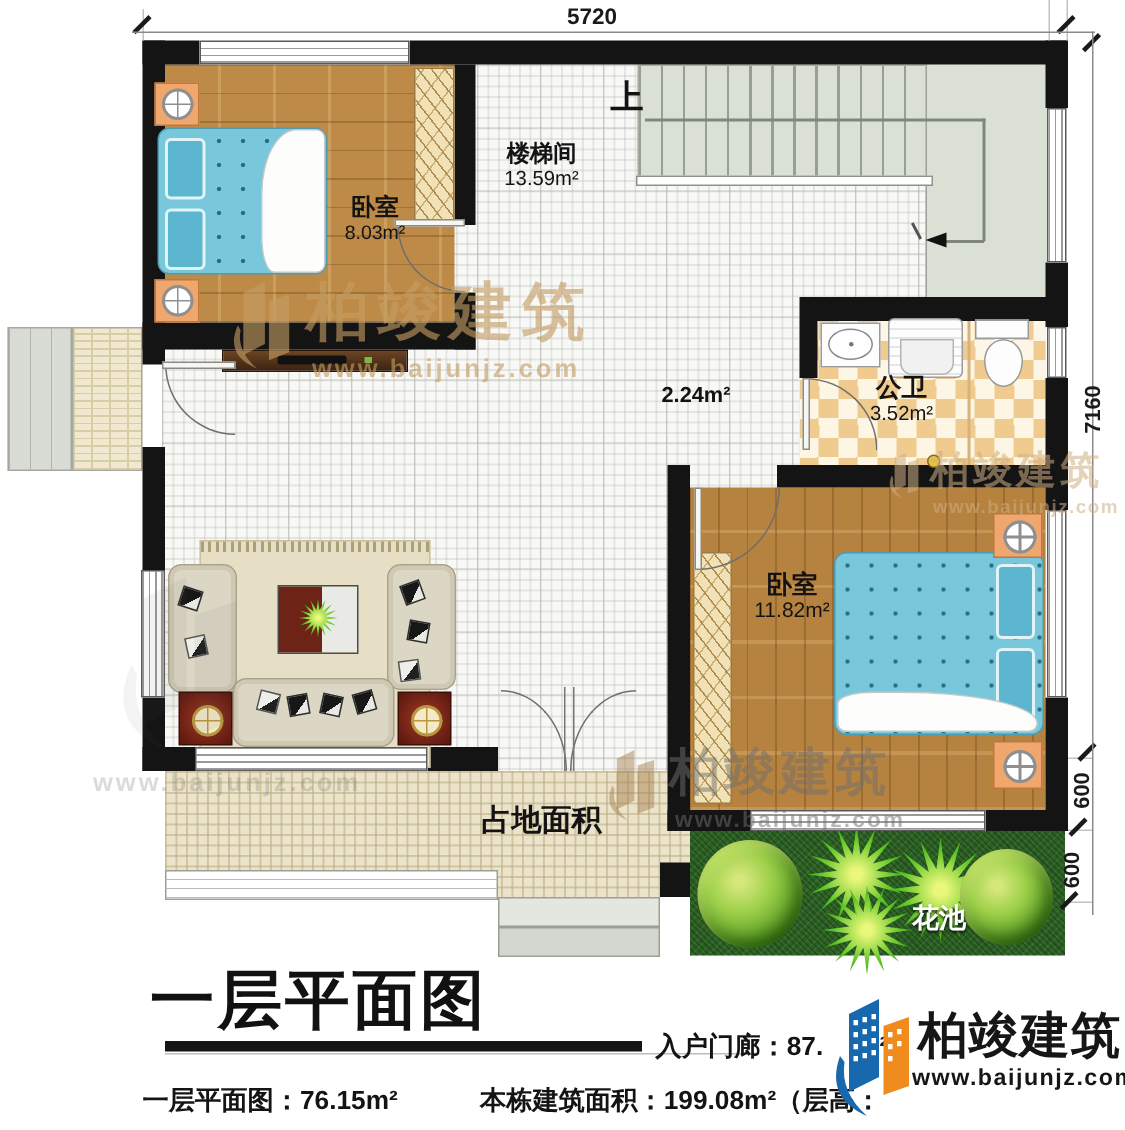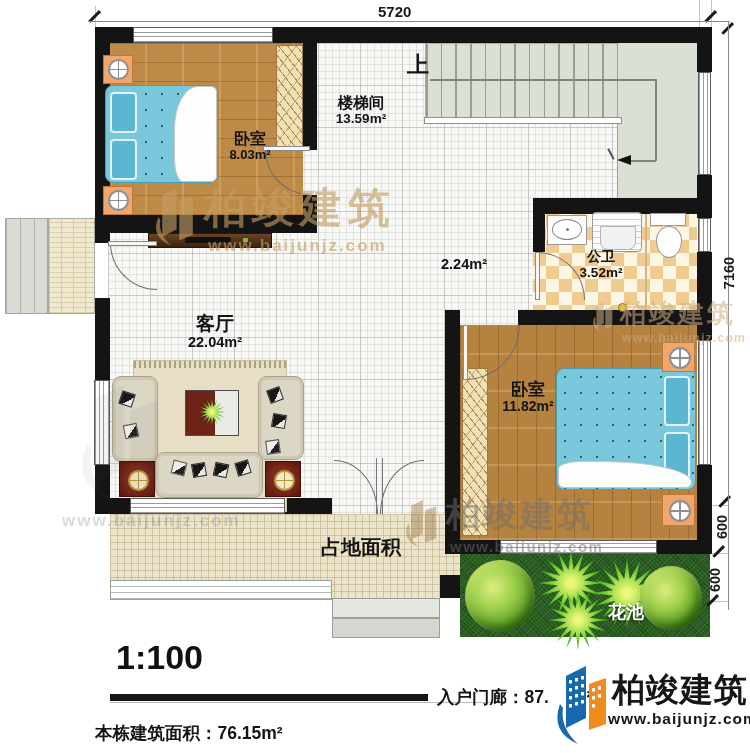--- a/index.html
+++ b/index.html
@@ -44,21 +44,21 @@
   .leaf{background:#f7f7f2;border:1px solid #8a8a8a;box-sizing:border-box;}
   .tick{position:absolute;width:15px;height:2.5px;background:#1a1a1a;transform:rotate(-45deg);}
   .dimline{background:#8a8a8a;}
   .ext{background:#c2c2c2;}
   .dimtext{font-weight:bold;font-size:15px;color:#1a1a1a;}
   .dimv{position:absolute;width:46px;text-align:center;transform:rotate(-90deg);
         font-weight:bold;font-size:14.5px;color:#1a1a1a;}
   
   .lbl{position:absolute;text-align:center;color:#131313;font-weight:800;line-height:1.12;z-index:25;}
   .lbl .nm{display:block;}
-  .lbl .ar{display:block;font-weight:700;}
+  .lbl .ar{display:block;font-weight:400;}
   
   .bedframe{background-color:#79c7db;border:1.5px solid #4f9cb2;border-radius:8px;box-sizing:border-box;
     background-image:radial-gradient(circle,rgba(25,90,112,.85) 1.2px,transparent 1.6px);
     background-size:16px 16px;}
   .pillow{background:#5db6cf;border:2px solid #e0f3f8;border-radius:4px;box-sizing:border-box;}
   .duvet{background:#fdfdfb;border:1px solid #c2c9cb;box-sizing:border-box;}
   .nstand{background:#efa76e;border:1.5px solid #c0773c;box-sizing:border-box;}
   .lamp{position:absolute;border-radius:50%;background:#fff;border:2px solid #8f8f8f;}
   .lamp::before,.lamp::after{content:"";position:absolute;background:#8f8f8f;}
   .lamp::before{left:-2px;right:-2px;top:50%;height:1.5px;margin-top:-1px;}
@@ -231,26 +231,22 @@
     <span class="nm" style="font-size:16px">卧室</span>
     <span class="ar" style="font-size:13px">8.03m²</span>
   </div>
   <div class="lbl" style="left:322px;top:94px;width:78px">
     <span class="nm" style="font-size:15.5px">楼梯间</span>
     <span class="ar" style="font-size:13.5px">13.59m²</span>
   </div>
   <div class="lbl" style="left:404px;top:53px;width:28px;font-size:22px">上</div>
   <div class="lbl" style="left:436px;top:256px;width:56px;font-size:14.5px">2.24m²</div>
   <div class="lbl" style="left:570px;top:249px;width:62px">
-    <span class="nm" style="font-size:14px">公卫</span>
+    <span class="nm" style="font-size:17px">公卫</span>
     <span class="ar" style="font-size:13.5px">3.52m²</span>
-  </div>
-  <div class="lbl" style="left:184px;top:313px;width:62px">
-    <span class="nm" style="font-size:19px">客厅</span>
-    <span class="ar" style="font-size:14.5px">22.04m²</span>
   </div>
   <div class="lbl" style="left:496px;top:380px;width:64px">
     <span class="nm" style="font-size:17px">卧室</span>
     <span class="ar" style="font-size:14px">11.82m²</span>
   </div>
   <div class="lbl" style="left:316px;top:536px;width:90px;font-size:20px">占地面积</div>
   <div class="lbl" style="left:604px;top:602px;width:44px;font-size:18px;color:#fff;text-shadow:0 1px 2px rgba(0,0,0,.8)">花池</div>
 
   <div class="abs dimline" style="left:88px;top:21px;width:642px;height:1px;z-index:28"></div>
   <div class="abs dimline" style="left:728px;top:21px;width:1px;height:589px;z-index:28"></div>
@@ -301,29 +297,32 @@
     <svg width="44" height="56" viewBox="0 0 60 72" style="position:absolute;left:0;top:2px;color:rgba(160,120,70,.45)">
       <path d="M14 38 Q4 60 28 70 Q13 57 16 42 Z" fill="currentColor"></path>
       <polygon points="18,14 34,6 34,52 18,60" fill="currentColor"></polygon>
       <polygon points="37,20 52,15 52,58 37,64" fill="currentColor"></polygon>
     </svg>
     <span class="b" style="margin-left:48px;font-size:34px;letter-spacing:3px">柏竣建筑</span>
     <span class="u" style="margin-left:52px;font-size:15px;letter-spacing:1.5px">www.baijunjz.com</span>
   </div>
 
   <div class="abs" style="left:100px;top:638px;display:flex;align-items:baseline;z-index:26">
-    <span class="fscale">1:100</span>
+    <span class="ftitle">一层平面图</span>
   </div>
   <div class="abs" style="left:110px;top:694px;width:318px;height:6.5px;background:#151515;z-index:26"></div>
   <div class="abs" style="left:110px;top:702px;width:392px;height:1px;background:#bdbdbd;z-index:26"></div>
   <div class="abs stat" style="left:437px;top:685px;z-index:26">
     <span>入户门廊：</span><span>87.</span><span style="margin-left:22px">m²</span>
   </div>
   <div class="abs stat" style="left:95px;top:721px;z-index:26">
-    <span>本栋建筑面积：</span><span>76.15m²</span>
+    <span>一层平面图：</span><span>76.15m²</span>
+  </div>
+  <div class="abs stat" style="left:320px;top:721px;z-index:26">
+    <span>本栋建筑面积：</span><span>199.08m²</span><span>（层高：</span>
   </div>
 
   <div class="abs" style="left:548px;top:660px;z-index:27">
     <svg width="64" height="86" viewBox="0 0 64 86">
       <path d="M12 44 Q2 72 30 84 Q12 68 15 48 Z" fill="#1768ad"></path>
       <polygon points="18,16 38,6 38,58 18,68" fill="#1768ad"></polygon>
       <g fill="#ffffff">
         <rect x="21" y="20" width="3" height="3.5"></rect>
           <rect x="27" y="18" width="3" height="3.5"></rect>
           <rect x="33" y="16" width="3" height="3.5"></rect>

